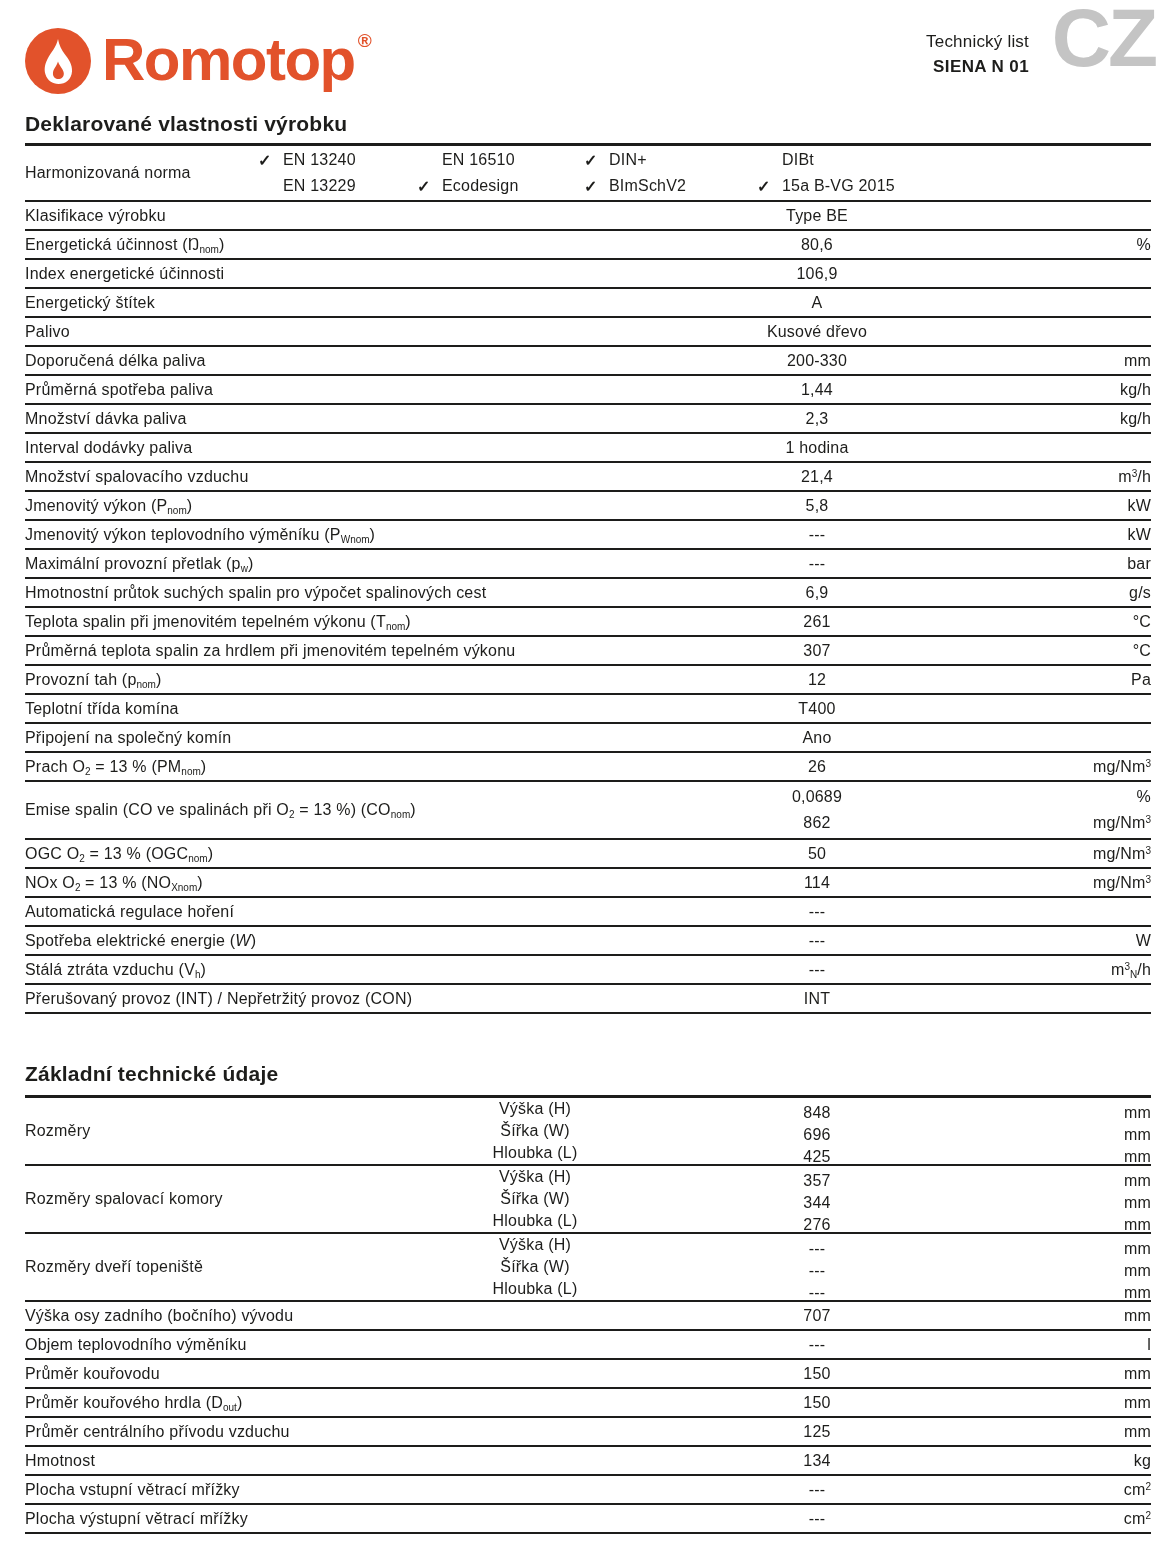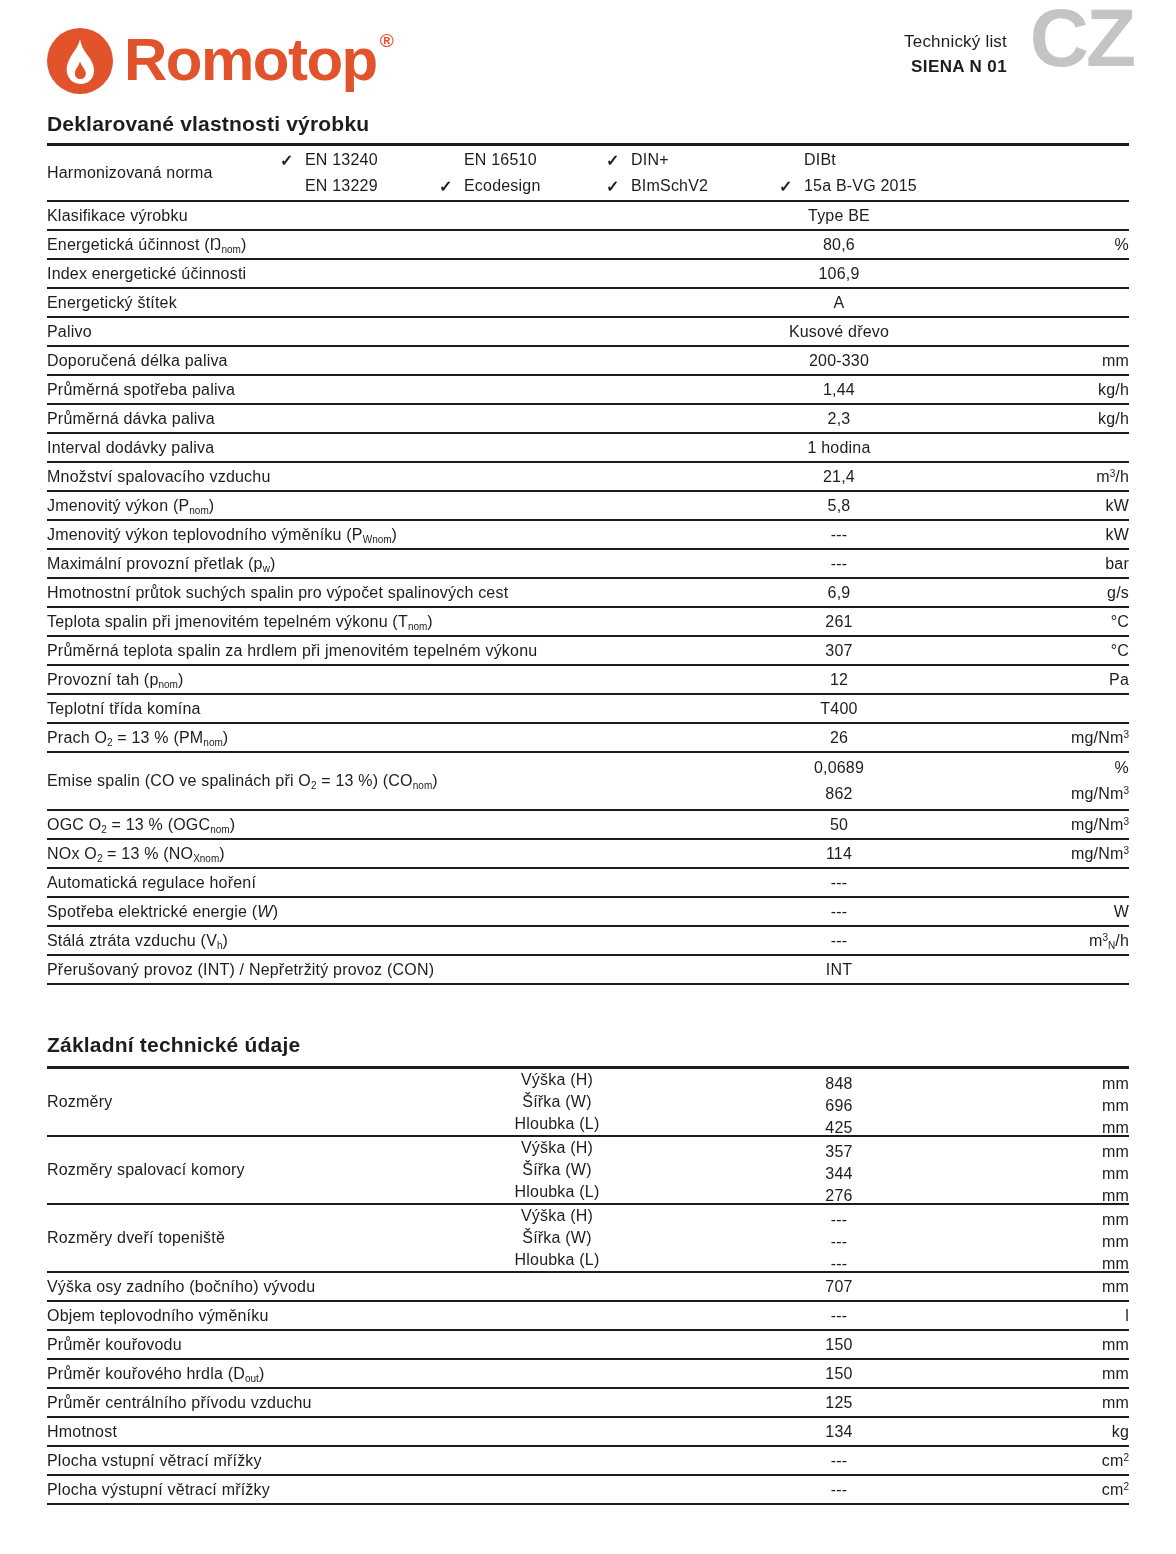--- a/index.html
+++ b/index.html
@@ -3,21 +3,21 @@
 <meta charset="utf-8">
 <style>
   :root{
     --brand:#e2522b;
     --badge:#c4c4c4;
     --ink:#1d1d1b;
   }
   html,body{margin:0;padding:0;background:#fff;}
   .page{
     width:1176px;height:1554px;box-sizing:border-box;
-    padding:0 47px;position:relative;background:#fff;
+    padding:0 25px;position:relative;background:#fff;
     font-family:"Liberation Sans",sans-serif;color:var(--ink);
     font-size:16px;letter-spacing:.2px;overflow:hidden;
   }
   
   .header{position:relative;height:102px;}
   .logo{position:absolute;left:0;top:28px;display:flex;align-items:flex-start;}
   .flame-svg{width:66px;height:66px;display:block;}
   .wordmark{font-size:60px;font-weight:700;color:var(--brand);line-height:64px;margin-left:11px;letter-spacing:-1.5px;}
   .reg{font-size:19px;font-weight:700;color:var(--brand);margin-left:3px;line-height:1;margin-top:3px;display:inline-block;}
   .doc-meta{position:absolute;right:122px;top:29px;text-align:right;font-size:17px;line-height:25px;}
@@ -146,21 +146,21 @@
         <span class="label">Doporučená délka paliva</span>
         <span class="value">200-330</span>
         <span class="unit">mm</span>
       </div>
       <div class="row simple">
         <span class="label">Průměrná spotřeba paliva</span>
         <span class="value">1,44</span>
         <span class="unit">kg/h</span>
       </div>
       <div class="row simple">
-        <span class="label">Průměrná dávka paliva</span>
+        <span class="label">Množství dávka paliva</span>
         <span class="value">2,3</span>
         <span class="unit">kg/h</span>
       </div>
       <div class="row simple">
         <span class="label">Interval dodávky paliva</span>
         <span class="value">1 hodina</span>
       </div>
       <div class="row simple">
         <span class="label">Množství spalovacího vzduchu</span>
         <span class="value">21,4</span>
@@ -197,20 +197,24 @@
         <span class="unit">°C</span>
       </div>
       <div class="row simple">
         <span class="label">Provozní tah (p<sub>nom</sub>)</span>
         <span class="value">12</span>
         <span class="unit">Pa</span>
       </div>
       <div class="row simple">
         <span class="label">Teplotní třída komína</span>
         <span class="value">T400</span>
+      </div>
+      <div class="row simple">
+        <span class="label">Připojení na společný komín</span>
+        <span class="value">Ano</span>
       </div>
       <div class="row simple">
         <span class="label">Prach O<sub>2</sub> = 13 % (PM<sub>nom</sub>)</span>
         <span class="value">26</span>
         <span class="unit">mg/Nm<sup>3</sup></span>
       </div>
       <div class="row multi">
         <span class="label">Emise spalin (CO ve spalinách při O<sub>2</sub> = 13 %) (CO<sub>nom</sub>)</span>
         <span class="value stack">
           <span class="vline">0,0689</span>

